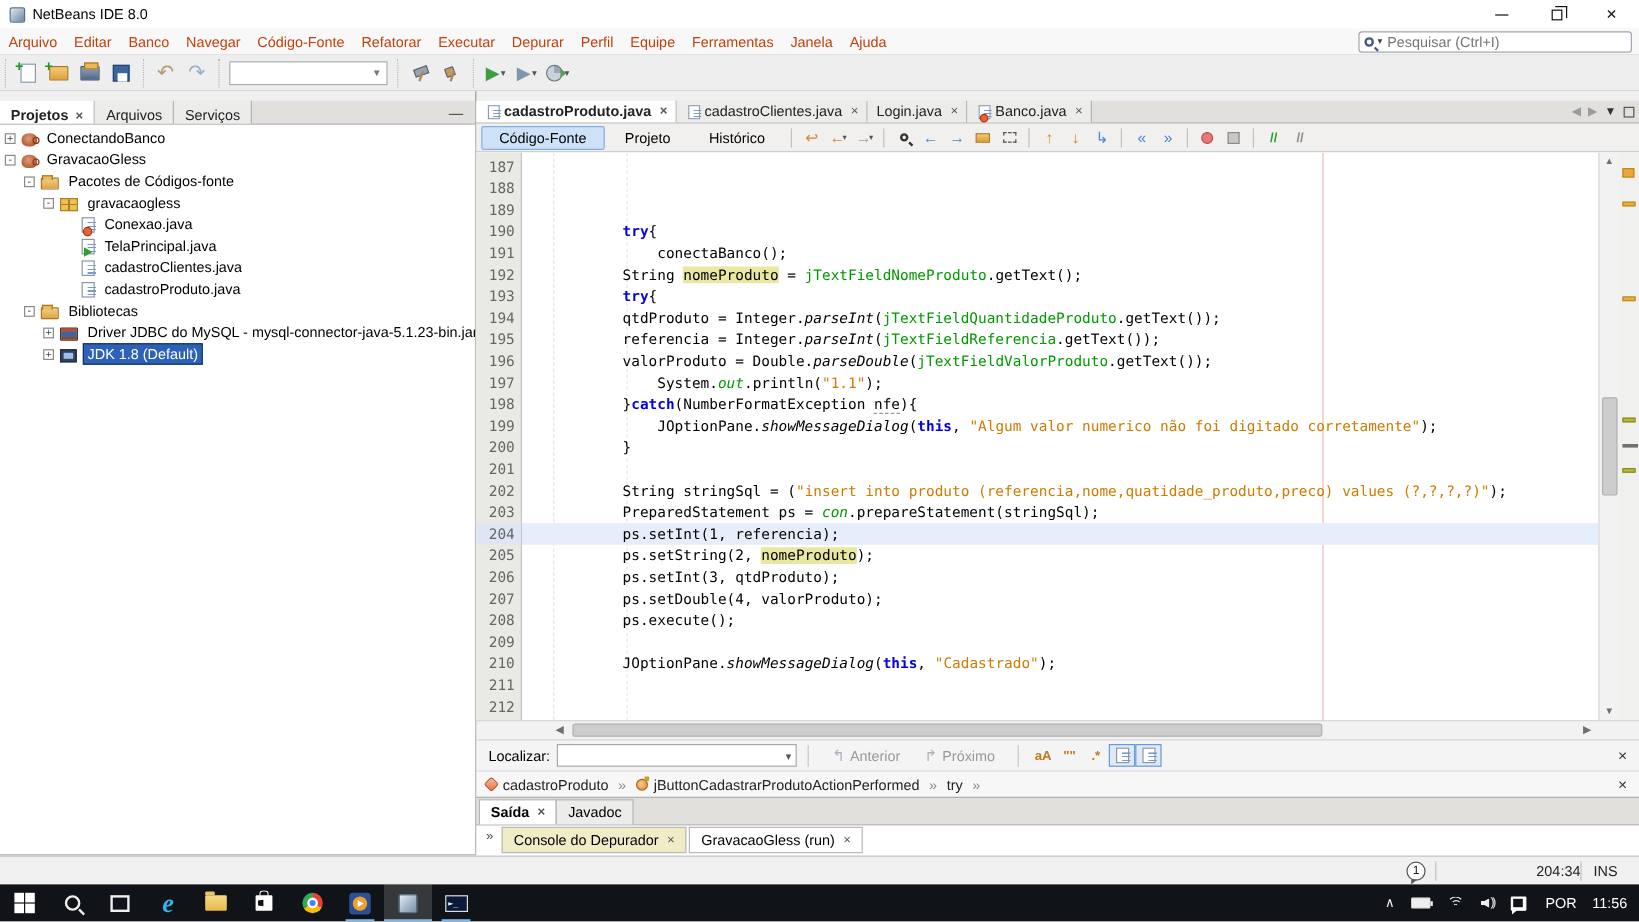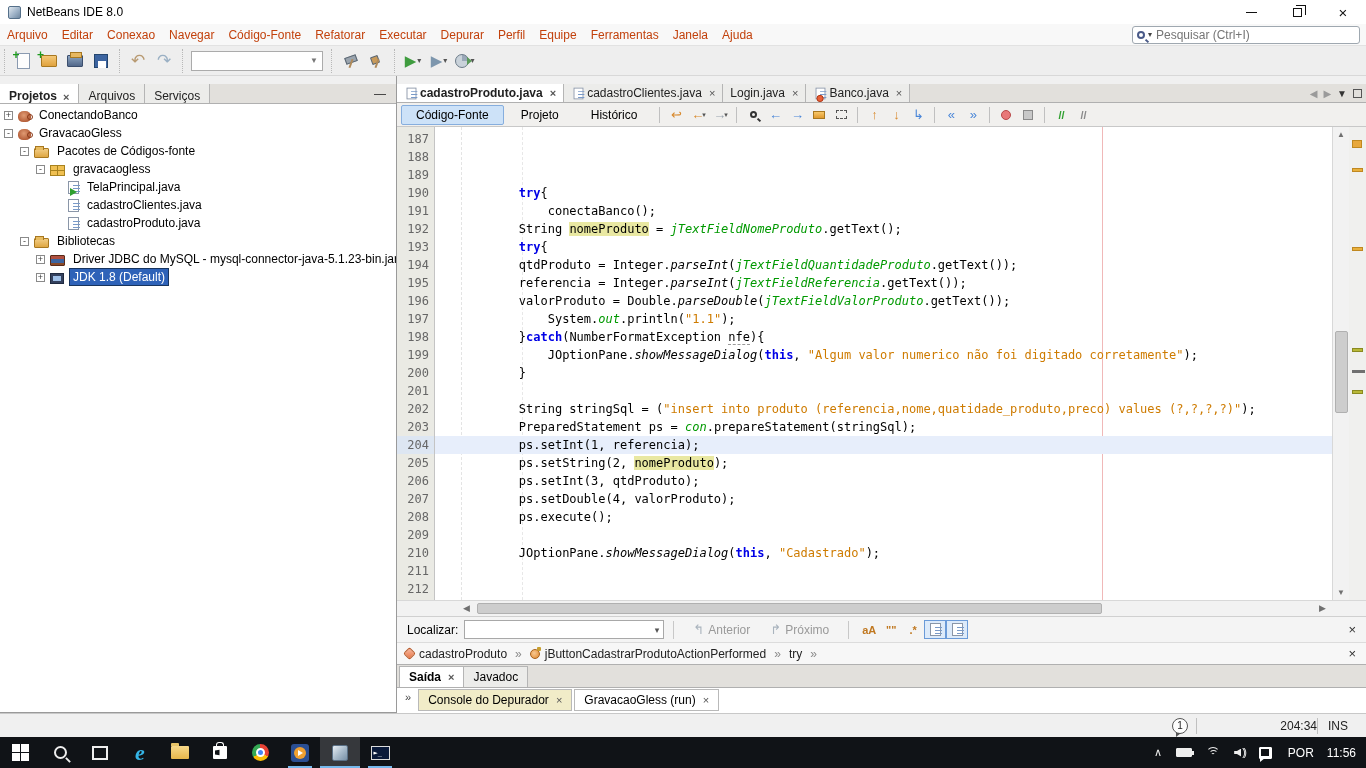--- a/index.html
+++ b/index.html
@@ -110,21 +110,21 @@
   .gutter{width:38px;flex:0 0 auto;background:#eaeae4;border-right:1px solid #c4c4c4;font-family:"DejaVu Sans Mono",monospace;font-size:12px;color:#666;text-align:right;padding-top:3px;}
   .gutter .gl{height:18px;line-height:18px;padding-right:5px;}
   .gutter .gl.cur{background:#dde6f2;}
   .code-pane{position:relative;flex:1;min-width:0;padding-top:3px;overflow:hidden;}
   .code-pane .guides{position:absolute;top:0;bottom:0;left:26px;width:0;border-left:1px dashed #e4e4e4;}
   .code-pane .guides2{position:absolute;top:0;bottom:0;left:87px;width:0;border-left:1px dashed #e8e8e8;}
   .margin-line{position:absolute;top:0;bottom:0;left:667px;width:0;border-left:1px solid #f0b8b8;}
   .cl{height:18px;line-height:18px;font-family:"DejaVu Sans Mono",monospace;font-size:12px;white-space:pre;color:#000;padding-left:26px;position:relative;}
   .cl.cur{background:#e7eefb;}
   .tk-k{color:#0000e6;font-weight:bold;}
-  .tk-g{color:#009900;font-style:italic;}
+  .tk-g{color:#009900;}
   .tk-gi{color:#009900;font-style:italic;}
   .tk-s{color:#ce7b00;}
   .tk-i{font-style:italic;}
   .tk-h{background:#e9e8a2;}
   .tk-w{border-bottom:1px dashed #999;}
   .vscroll{width:17px;flex:0 0 auto;background:#f2f2f2;border-left:1px solid #d8d8d8;position:relative;}
   .vscroll .arr{position:absolute;left:0;width:100%;text-align:center;font-size:8px;color:#707070;}
   .vscroll .thumb{position:absolute;left:2px;width:13px;background:#cdcdcd;border:1px solid #b0b0b0;border-radius:2px;}
   .estripe{width:17px;flex:0 0 auto;background:#f0f0ee;position:relative;}
   .em{position:absolute;left:3px;}
@@ -235,21 +235,21 @@
           <span class="restore-glyph"></span>
         </div>
       <div class="win-btn" style="font-size:15px;">×</div>
     </div>
   </div>
 
   <div class="menubar">
     <span style="display:flex;">
         <span class="menu-item">Arquivo</span>
         <span class="menu-item">Editar</span>
-        <span class="menu-item">Conexao</span>
+        <span class="menu-item">Banco</span>
         <span class="menu-item">Navegar</span>
         <span class="menu-item">Código-Fonte</span>
         <span class="menu-item">Refatorar</span>
         <span class="menu-item">Executar</span>
         <span class="menu-item">Depurar</span>
         <span class="menu-item">Perfil</span>
         <span class="menu-item">Equipe</span>
         <span class="menu-item">Ferramentas</span>
         <span class="menu-item">Janela</span>
         <span class="menu-item">Ajuda</span>
@@ -346,20 +346,25 @@
           </div>
           <div class="tree-row" style="padding-left: 20px;">
             <span class="expander">-</span>
             <span class="t-ic ic-folder2"></span>
             <span class="tree-label">Pacotes de Códigos-fonte</span>
           </div>
           <div class="tree-row" style="padding-left: 36px;">
             <span class="expander">-</span>
             <span class="t-ic ic-package"></span>
             <span class="tree-label">gravacaogless</span>
+          </div>
+          <div class="tree-row" style="padding-left: 52px;">
+            <span class="exp-space"></span>
+            <span class="t-ic ic-doc2 ic-doc-main"></span>
+            <span class="tree-label">Conexao.java</span>
           </div>
           <div class="tree-row" style="padding-left: 52px;">
             <span class="exp-space"></span>
             <span class="t-ic ic-doc2 ic-doc-form"></span>
             <span class="tree-label">TelaPrincipal.java</span>
           </div>
           <div class="tree-row" style="padding-left: 52px;">
             <span class="exp-space"></span>
             <span class="t-ic ic-doc2"></span>
             <span class="tree-label">cadastroClientes.java</span>

